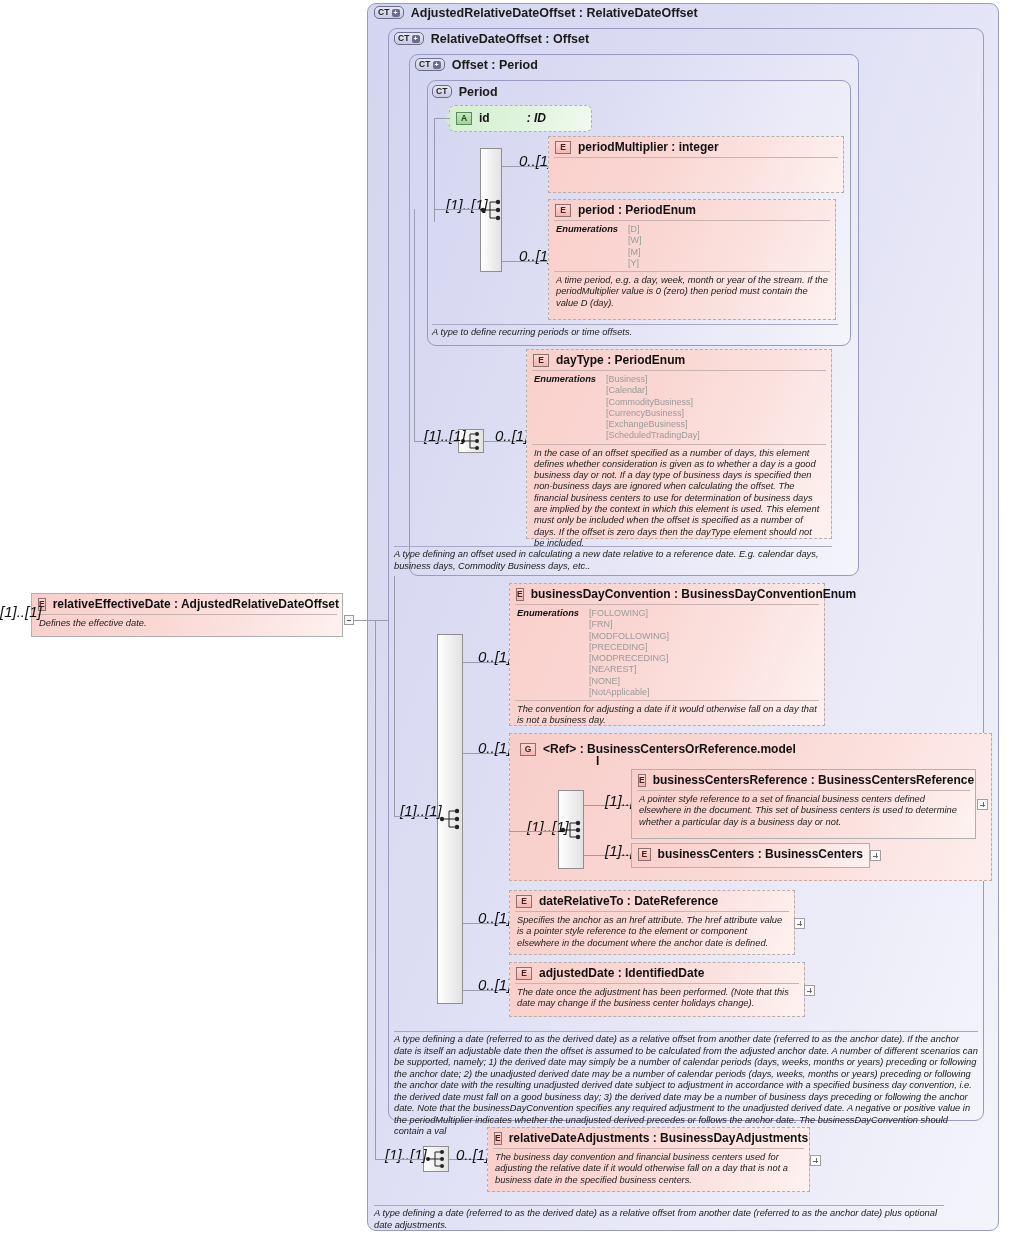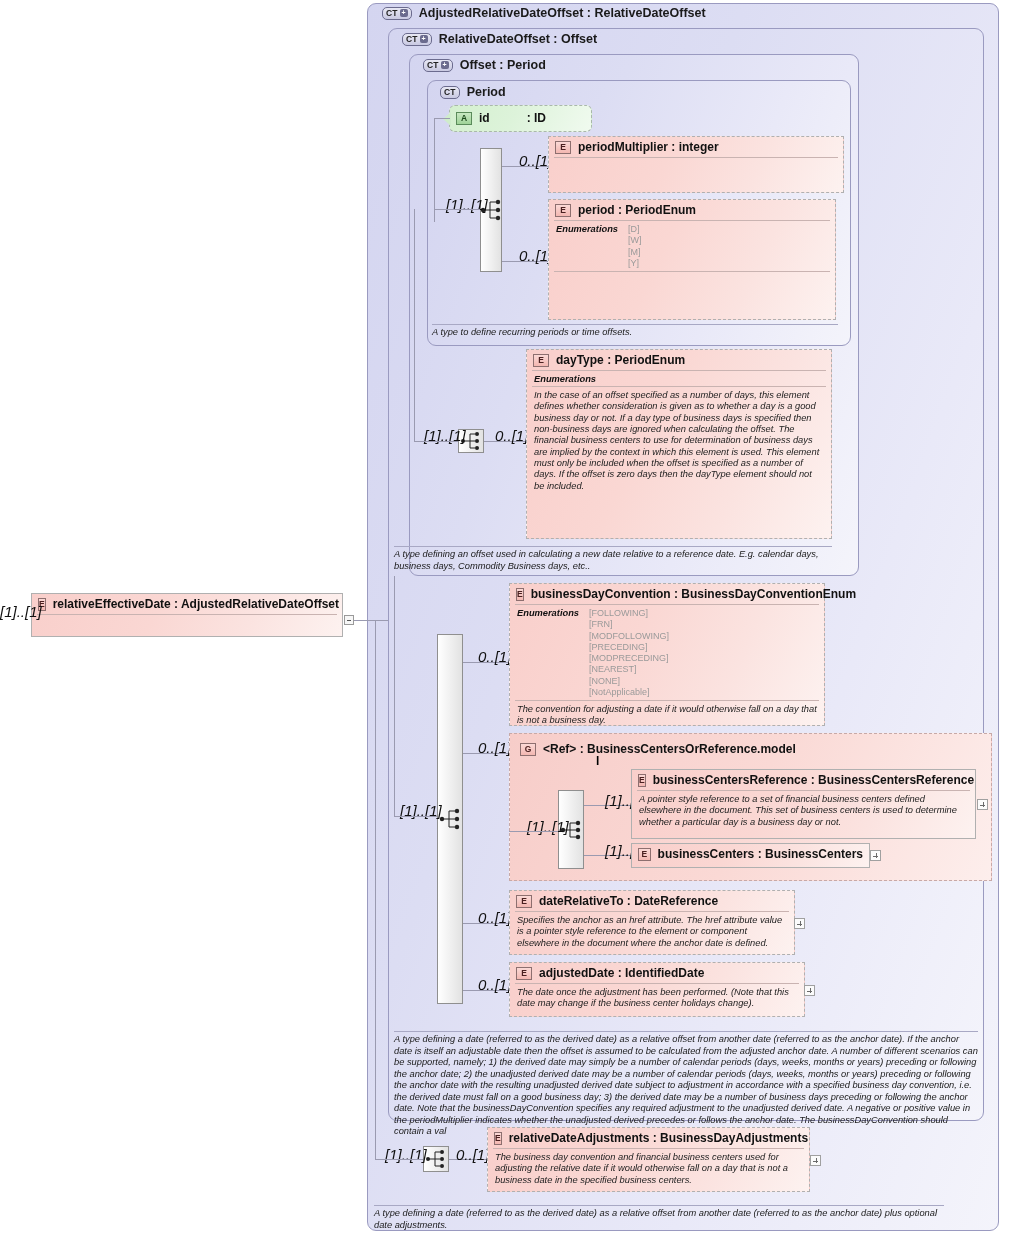--- a/index.html
+++ b/index.html
@@ -17,27 +17,25 @@
   
   .ct-box {
     position: absolute;
     border: 1px solid #9a9ac0;
     border-radius: 9px;
     background: linear-gradient(110deg,#d4d5f0 0%, #dcddf3 35%, #e9e9f8 70%, #f4f4fb 100%);
   }
   .ct-header {
     position: absolute;
     display: flex;
-    align-items: center;
     gap: 7px;
     font-size: 12.5px;
     font-weight: bold;
     color: #1a1a1a;
     white-space: nowrap;
-    margin-left: 8px;
   }
   .ct-tag {
     display:inline-flex; align-items:center; justify-content:center;
     border:1px solid #6b6b8e; border-radius:5px;
     background: linear-gradient(180deg,#e8e8f4,#c9c9e2);
     height:13px; padding:0 3px;
     font-size:8.5px; font-weight:bold; letter-spacing:0.2px;
     color:#222; line-height:1;
   }
   .ct-tag .plus {
@@ -186,21 +184,21 @@
 <div class="ct-header" style="left:432px; top:85px;">
   <span class="ct-tag">CT</span>
   <span>Period</span>
 </div>
 
 <div class="attr-box" style="left:449px; top:105px; width:143px; height:27px;">
   <span class="attr-tip"></span>
   <div class="el-title" style="padding:5px 6px;">
     <span class="el-badge a">A</span>
     <span>id</span>
-    <span style="margin-left:30px;">: ID</span>
+    <span style="margin-left:30px;font-style:italic;">: ID</span>
   </div>
 </div>
 
 <div class="ln v" style="left:434px; top:118px; height:104px;"></div>
 <div class="ln h" style="left:434px; top:118px; width:16px;"></div>
 
 <div class="seq" style="left:480px; top:148px; width:22px; height:124px;">
   <svg width="22" height="24" viewBox="0 0 22 24">
     <circle cx="3" cy="12" r="2.2" fill="#222"></circle>
     <line x1="3" y1="12" x2="10" y2="12" stroke="#222" stroke-width="1"></line>
@@ -238,20 +236,21 @@
   <div class="enum-wrap">
     <div class="enum-label">Enumerations</div>
     <div class="enum-list">
         <div>[D]</div>
         <div>[W]</div>
         <div>[M]</div>
         <div>[Y]</div>
       </div>
   </div>
   <div class="el-sep"></div>
+  <div class="el-doc">A time period, e.g. a day, week, month or year of the stream. If the periodMultiplier value is 0 (zero) then period must contain the value D (day).</div>
 </div>
 
 <div class="cdesc" style="left:432px; top:324px; width:406px;">A type to define recurring periods or time offsets.</div>
 
 <div class="seq" style="left:458px; top:429px; width:26px; height:24px;">
   <svg width="22" height="22" viewBox="0 0 22 22">
     <circle cx="3" cy="11" r="2" fill="#222"></circle>
     <line x1="3" y1="11" x2="10" y2="11" stroke="#222" stroke-width="1"></line>
     <line x1="10" y1="4" x2="10" y2="18" stroke="#222" stroke-width="1"></line>
     <line x1="10" y1="4" x2="15" y2="4" stroke="#222" stroke-width="1"></line>
@@ -269,33 +268,42 @@
 <div class="card" style="left:495px; top:427px;">0..[1]</div>
 
 <div class="el dashed" style="left:526px; top:349px; width:306px; height:190px;">
   <div class="el-title">
     <span class="el-badge">E</span>
     <span>dayType : PeriodEnum</span>
   </div>
   <div class="el-sep"></div>
   <div class="enum-wrap">
     <div class="enum-label">Enumerations</div>
+    <div class="enum-list">
+        <div>[Business]</div>
+        <div>[Calendar]</div>
+        <div>[CommodityBusiness]</div>
+        <div>[CurrencyBusiness]</div>
+        <div>[ExchangeBusiness]</div>
+        <div>[ScheduledTradingDay]</div>
+      </div>
   </div>
   <div class="el-sep"></div>
   <div class="el-doc">In the case of an offset specified as a number of days, this element defines whether consideration is given as to whether a day is a good business day or not. If a day type of business days is specified then non-business days are ignored when calculating the offset. The financial business centers to use for determination of business days are implied by the context in which this element is used. This element must only be included when the offset is specified as a number of days. If the offset is zero days then the dayType element should not be included.</div>
 </div>
 
 <div class="cdesc" style="left:394px; top:546px; width:438px;">A type defining an offset used in calculating a new date relative to a reference date. E.g. calendar days, business days, Commodity Business days, etc..</div>
 
 <div class="el solid" style="left:31px; top:593px; width:312px; height:44px;">
   <div class="el-title">
     <span class="el-badge">E</span>
     <span>relativeEffectiveDate  : AdjustedRelativeDateOffset</span>
   </div>
   <div class="el-sep"></div>
+  <div class="el-doc">Defines the effective date.</div>
 </div>
 <div class="card" style="left:0px; top:603px;">[1]..[1]</div>
 <div class="minusbox" style="left:344px; top:615px;"></div>
 <div class="ln h" style="left:354px; top:620px; width:34px;"></div>
 
 <div class="seq" style="left:437px; top:634px; width:26px; height:370px;">
   <svg width="22" height="24" viewBox="0 0 22 24">
     <circle cx="3" cy="12" r="2.2" fill="#222"></circle>
     <line x1="3" y1="12" x2="10" y2="12" stroke="#222" stroke-width="1"></line>
     <line x1="10" y1="4" x2="10" y2="20" stroke="#222" stroke-width="1"></line>

